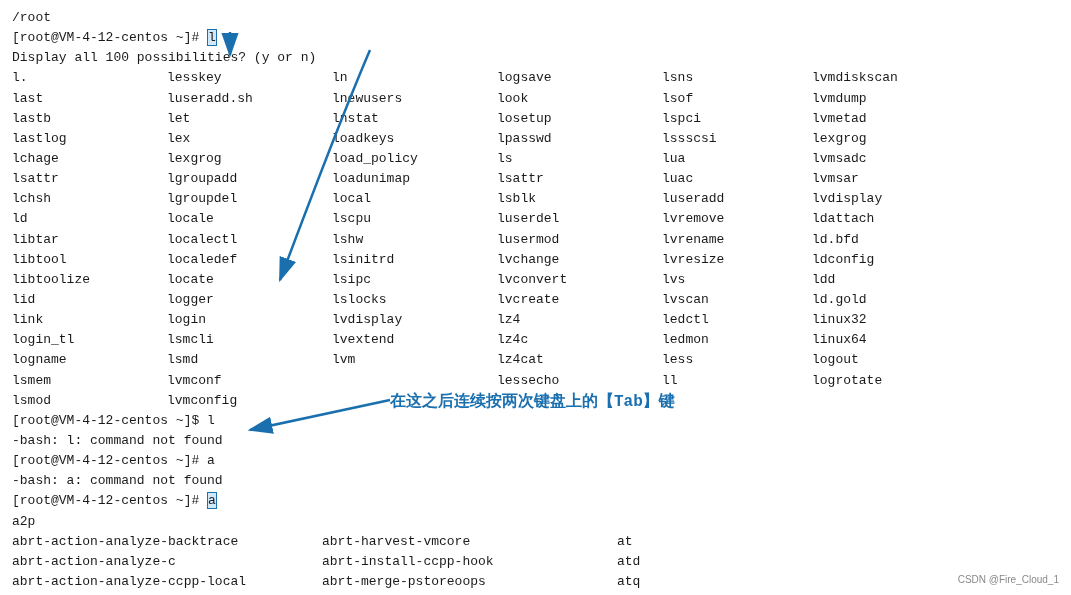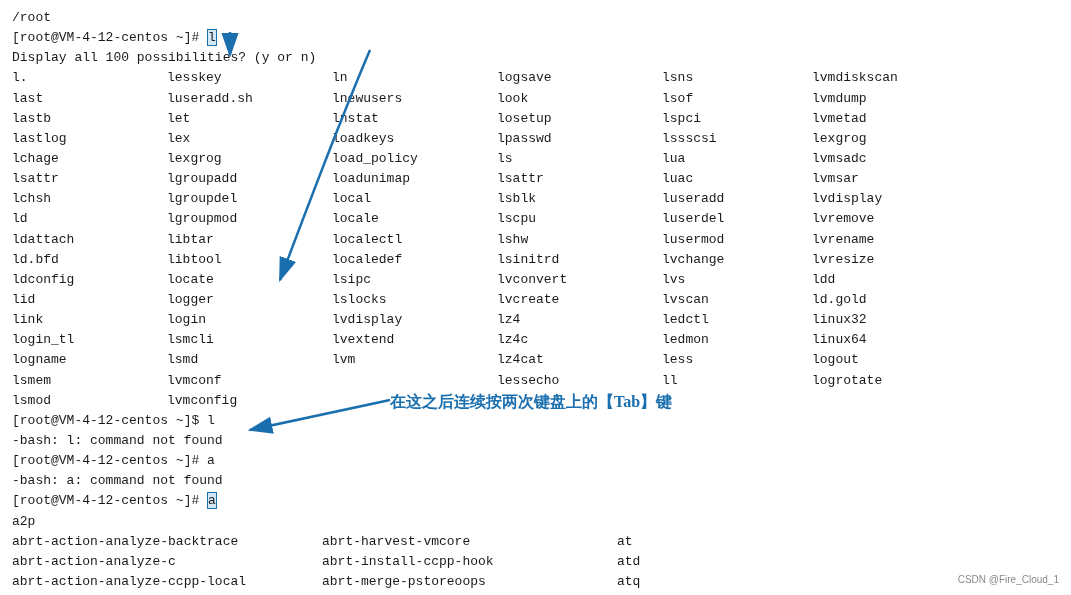--- a/index.html
+++ b/index.html
@@ -31,21 +31,21 @@
       position: absolute;
       top: 0;
       left: 0;
       width: 1071px;
       height: 595px;
       pointer-events: none;
     }
     .annotation-text {
       position: absolute;
       color: #1a6faf;
-      font-family: Liberation Serif, serif;
+      font-family: Liberation Mono, monospace;
       font-size: 16px;
       font-weight: bold;
     }
     .csdn-watermark {
       position: absolute;
       bottom: 8px;
       right: 12px;
       color: #888;
       font-size: 10px;
       font-family: Arial, sans-serif;
@@ -103,38 +103,38 @@
       <span class="term-line">lsattr</span>
       <span class="term-line">luac</span>
       <span class="term-line">lvmsar</span>
     <span class="term-line">lchsh</span>
       <span class="term-line">lgroupdel</span>
       <span class="term-line">local</span>
       <span class="term-line">lsblk</span>
       <span class="term-line">luseradd</span>
       <span class="term-line">lvdisplay</span>
     <span class="term-line">ld</span>
-      <span class="term-line">lgroupmod</span>
       <span class="term-line">locale</span>
       <span class="term-line">lscpu</span>
       <span class="term-line">luserdel</span>
       <span class="term-line">lvremove</span>
     <span class="term-line">ldattach</span>
       <span class="term-line">libtar</span>
       <span class="term-line">localectl</span>
       <span class="term-line">lshw</span>
       <span class="term-line">lusermod</span>
       <span class="term-line">lvrename</span>
     <span class="term-line">ld.bfd</span>
       <span class="term-line">libtool</span>
       <span class="term-line">localedef</span>
       <span class="term-line">lsinitrd</span>
       <span class="term-line">lvchange</span>
       <span class="term-line">lvresize</span>
     <span class="term-line">ldconfig</span>
+      <span class="term-line">libtoolize</span>
       <span class="term-line">locate</span>
       <span class="term-line">lsipc</span>
       <span class="term-line">lvconvert</span>
       <span class="term-line">lvs</span>
     <span class="term-line">ldd</span>
       <span class="term-line">lid</span>
       <span class="term-line">logger</span>
       <span class="term-line">lslocks</span>
       <span class="term-line">lvcreate</span>
       <span class="term-line">lvscan</span>

